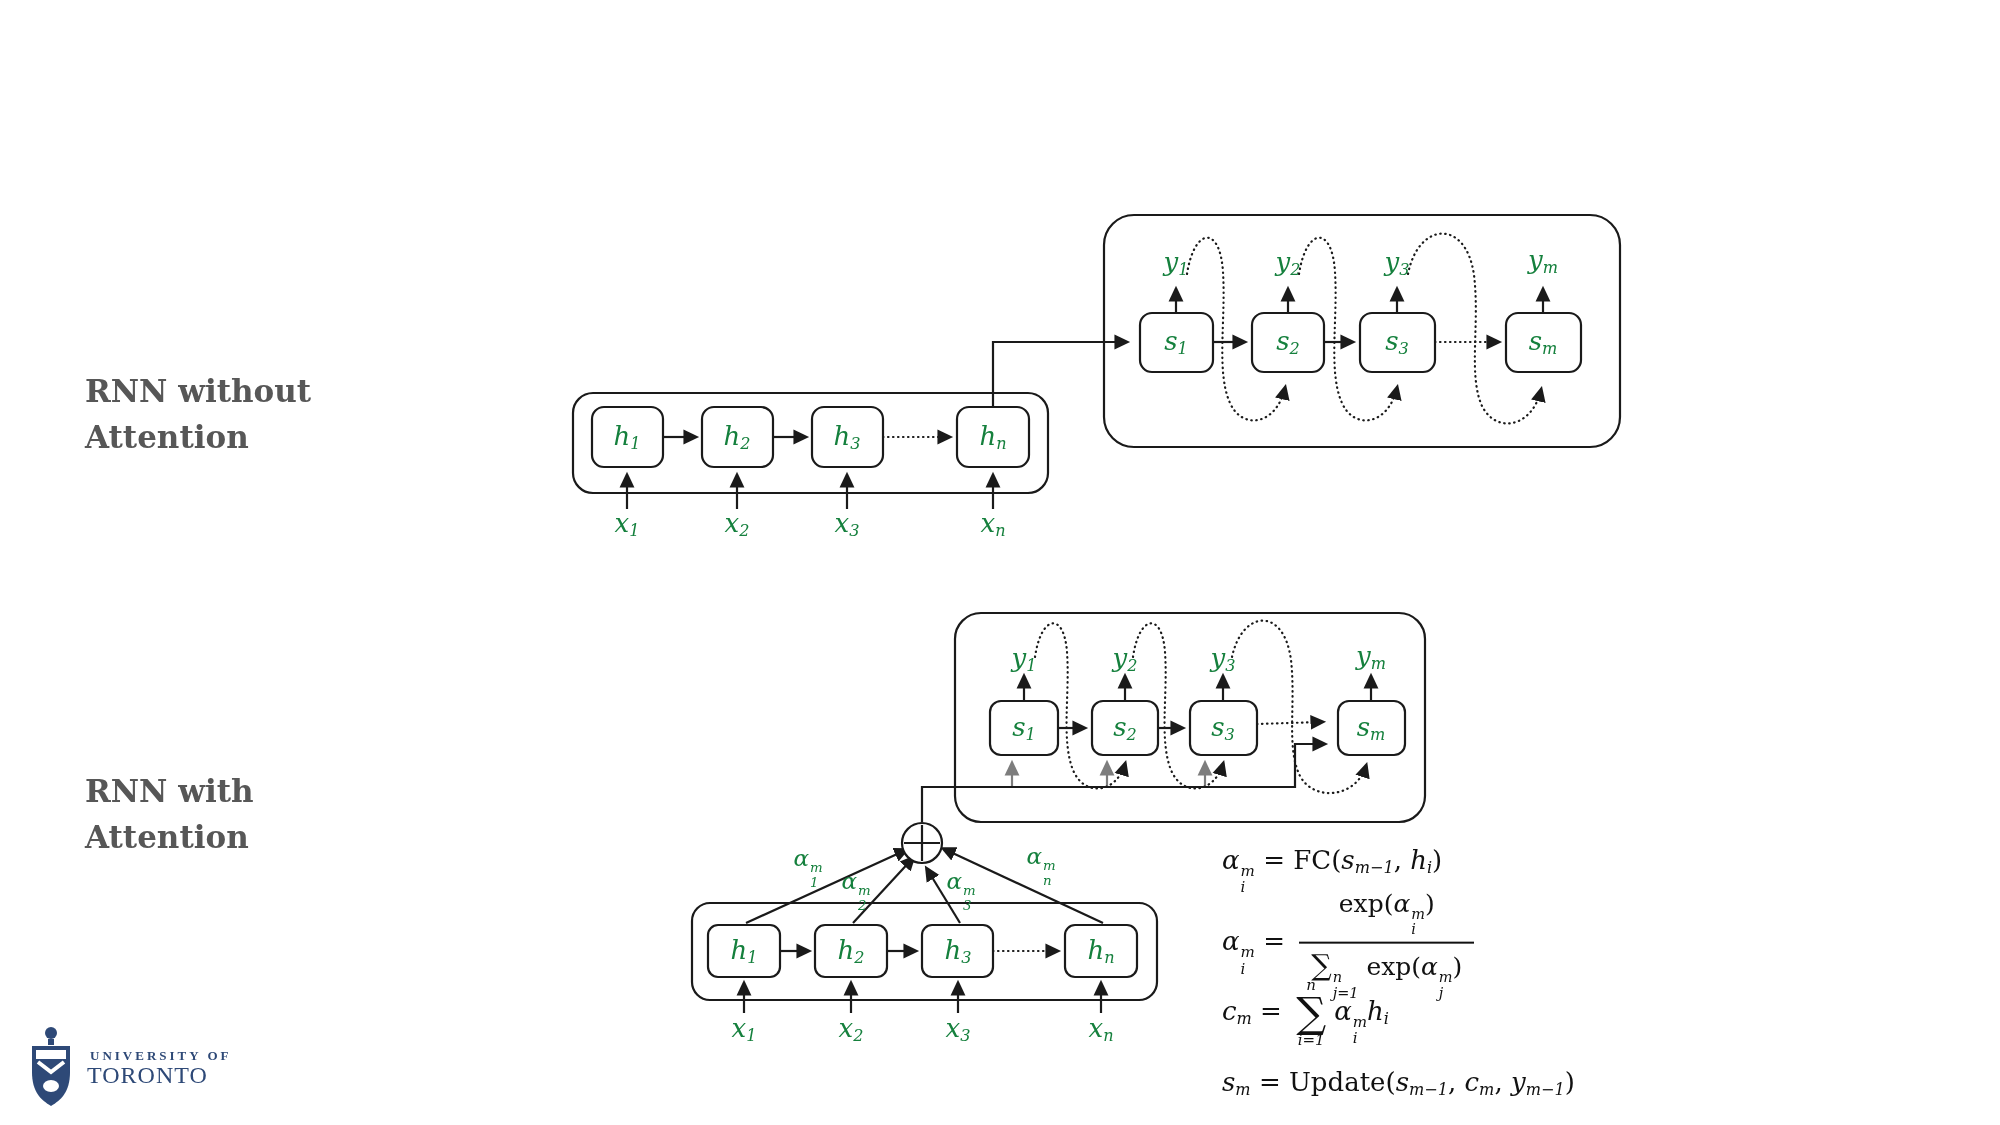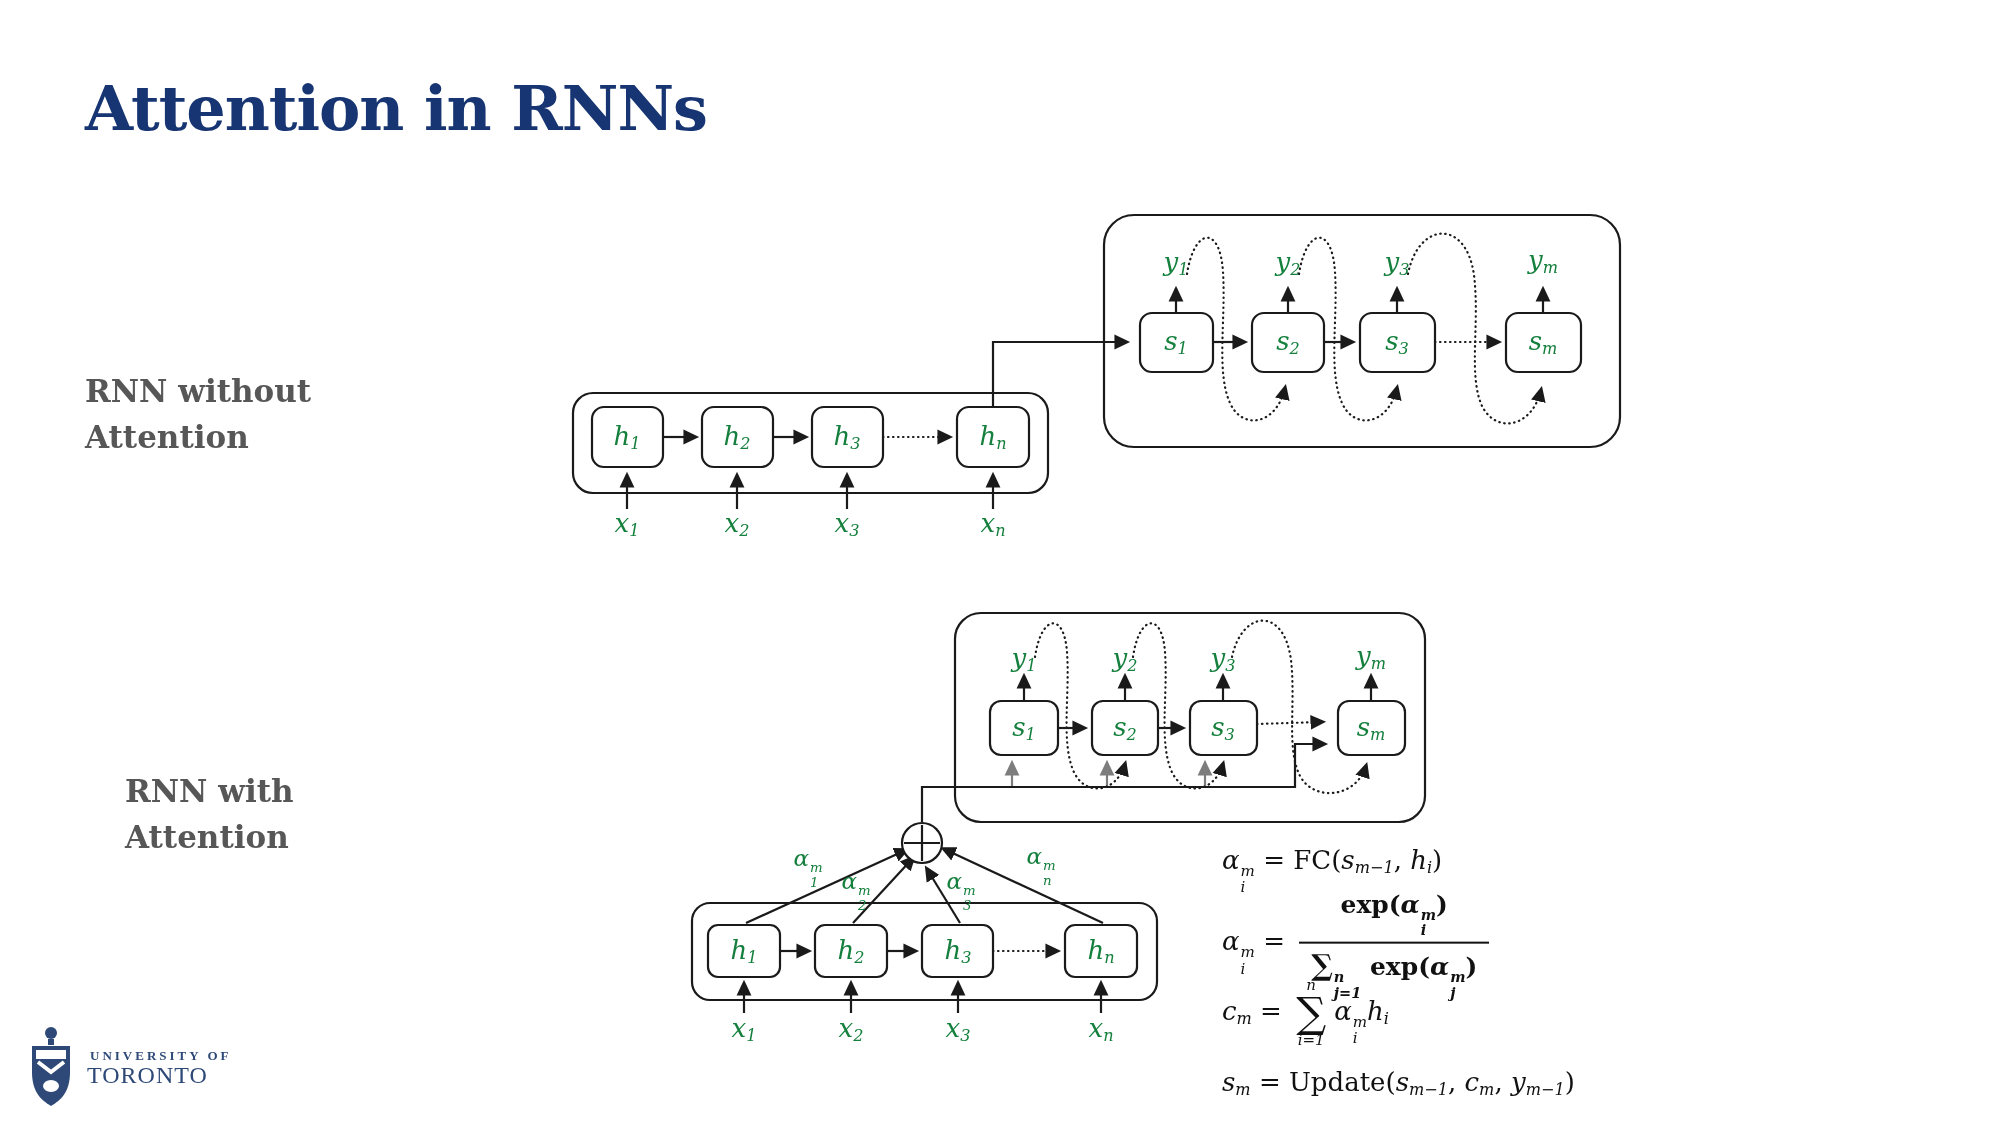--- a/index.html
+++ b/index.html
@@ -18,46 +18,45 @@
   
   .fm{position:absolute;transform:translateY(-50%);font-family:"DejaVu Serif",serif;
       font-size:26px;color:#111;white-space:pre;}
   .seg-rm{font-style:normal;}
   .seg-it{font-style:italic;}
   .seg-sub{font-size:0.62em;font-style:italic;vertical-align:-0.25em;}
   .seg-sig{font-style:normal;font-size:1.15em;}
   .ssk{display:inline-flex;flex-direction:column;align-items:flex-start;
        font-size:0.58em;line-height:1.1;vertical-align:-0.45em;font-style:italic;margin-left:1px;}
   .fr{display:inline-flex;flex-direction:column;align-items:center;
-      vertical-align:middle;margin:4px 2px 0 6px;font-size:0.96em;font-weight:bold;}
+      vertical-align:middle;margin:4px 2px 0 6px;font-size:0.96em;}
   .fr-num{display:inline-block;padding:0 12px 4px;text-align:center;}
   .fr-den{display:inline-block;border-top:2px solid #111;padding:4px 12px 0;text-align:center;}
   .bs{display:inline-flex;flex-direction:column;align-items:center;vertical-align:middle;
       margin:0 8px 0 6px;line-height:1;}
   .bs-lim{font-size:15px;font-style:italic;}
   .bs-sig{font-size:42px;font-style:normal;line-height:0.95;}
   
   .logo-small{position:absolute;left:90px;top:1048px;font-family:"Liberation Serif",serif;
               font-weight:700;font-size:13px;letter-spacing:3px;color:#2e4977;}
   .logo-big{position:absolute;left:87px;top:1062px;font-family:"Liberation Serif",serif;
             font-weight:400;font-size:24px;letter-spacing:1px;color:#2e4977;}
 </style>
 </head>
 <body>
 
 <div id="page">
 
-  <div class="title">Attention in RNNs</div>
 
   <div class="side-label" style="left:85px;top:368px;">
     <div>RNN without</div>
     <div>Attention</div>
   </div>
 
-  <div class="side-label" style="left:85px;top:768px;margin-left:40px;">
+  <div class="side-label" style="left:85px;top:768px;">
     <div>RNN with</div>
     <div>Attention</div>
   </div>
 
   <svg class="canvas" width="2000" height="1125" viewBox="0 0 2000 1125">
     <defs>
       <marker id="ab" viewBox="0 0 10 10" refX="7" refY="5" markerWidth="7.5" markerHeight="7.5" orient="auto-start-reverse">
         <path d="M0,0.5 L9.5,5 L0,9.5 z" fill="#1a1a1a"></path>
       </marker>
       <marker id="ag" viewBox="0 0 10 10" refX="7" refY="5" markerWidth="7.5" markerHeight="7.5" orient="auto-start-reverse">

